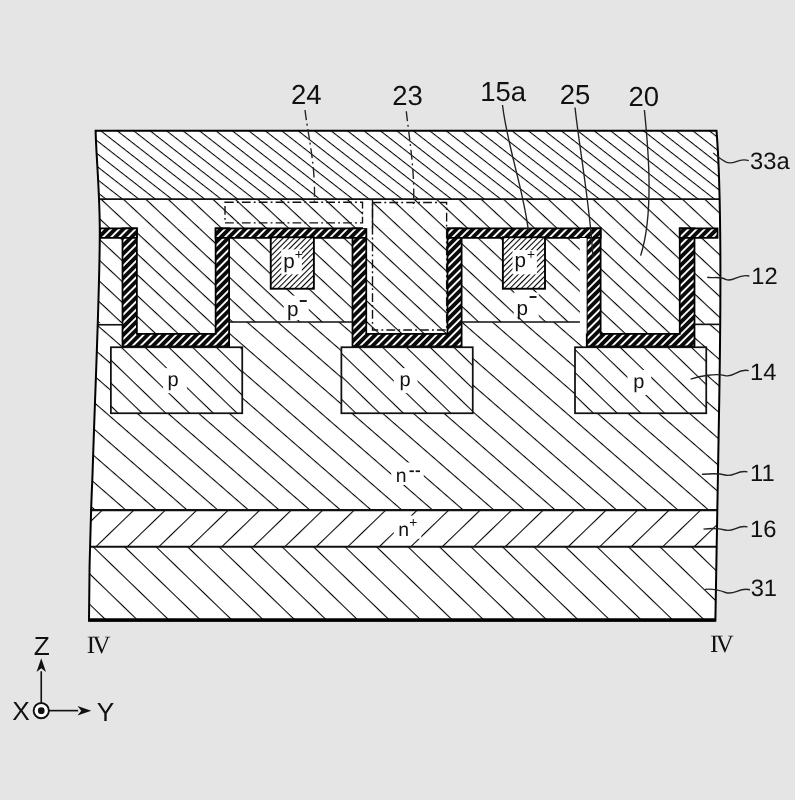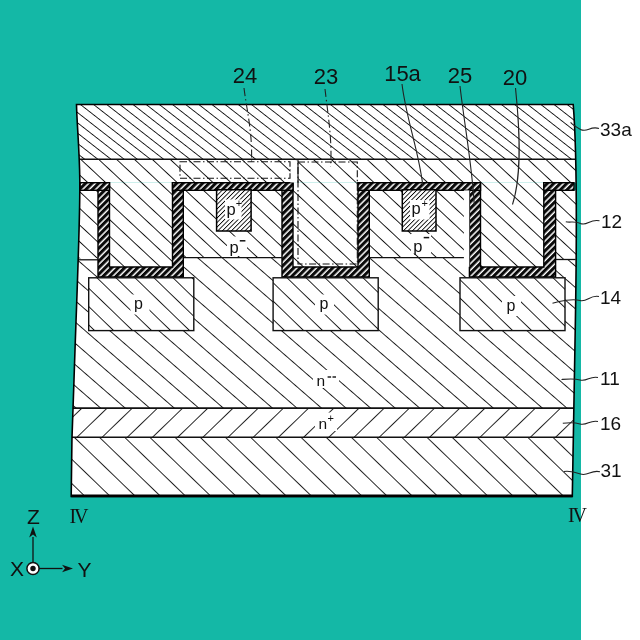--- a/index.html
+++ b/index.html
@@ -1,16 +1,16 @@
 <!DOCTYPE html>
 <html><head>
 <meta charset="utf-8">
 <style>
 html,body{margin:0;padding:0;background:#ffffff;}
-#page{width:581px;height:640px;position:relative;background:#14b8a6;}
+#page{width:636px;height:640px;position:relative;background:#e5e5e5;}
 text{font-family:"Liberation Sans",sans-serif;fill:#111;}
 .ser{font-family:"Liberation Serif",serif;}
 </style>
 </head>
 <body>
 
 <div id="page">
 <svg width="640" height="640" viewBox="0 0 640 640">
 <defs>
 

